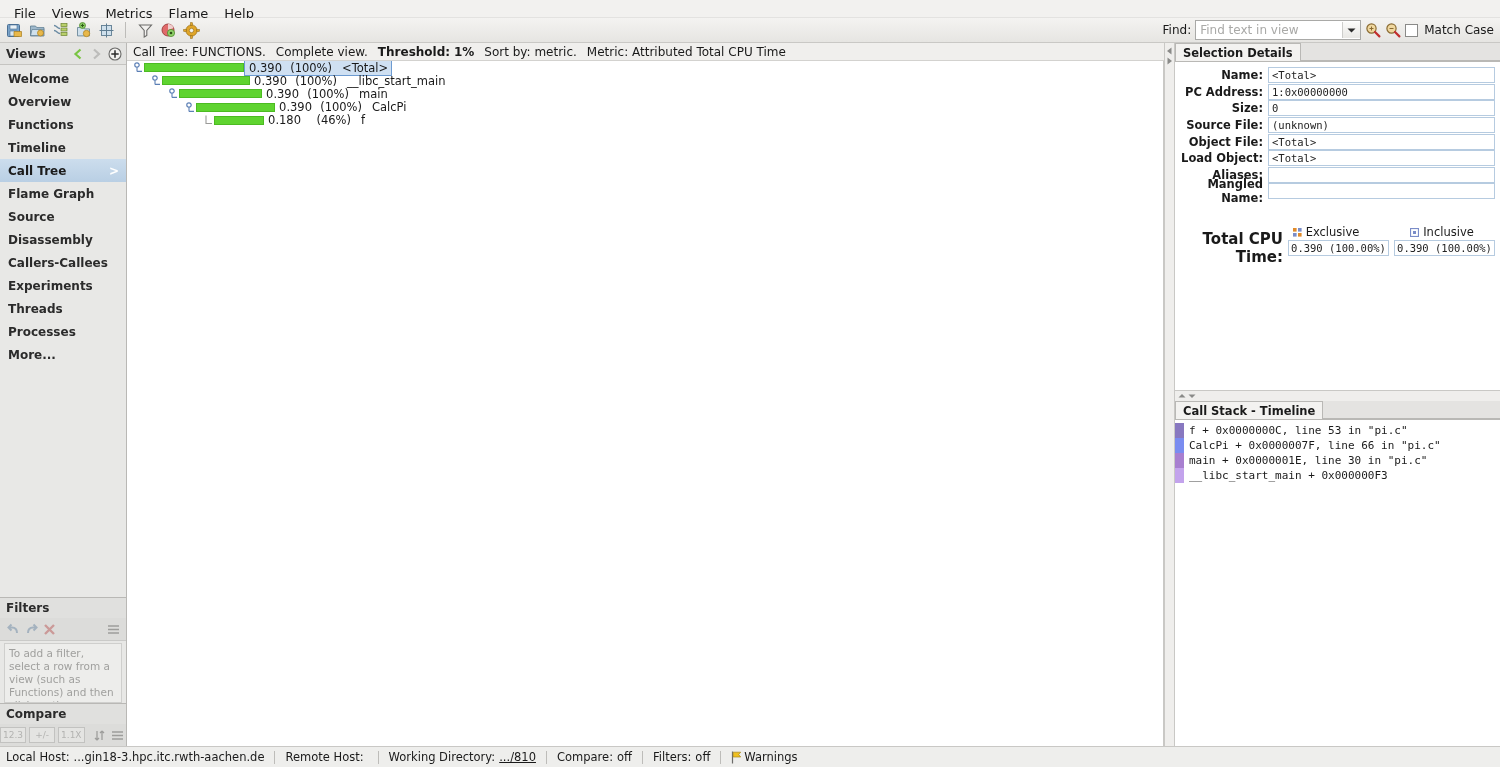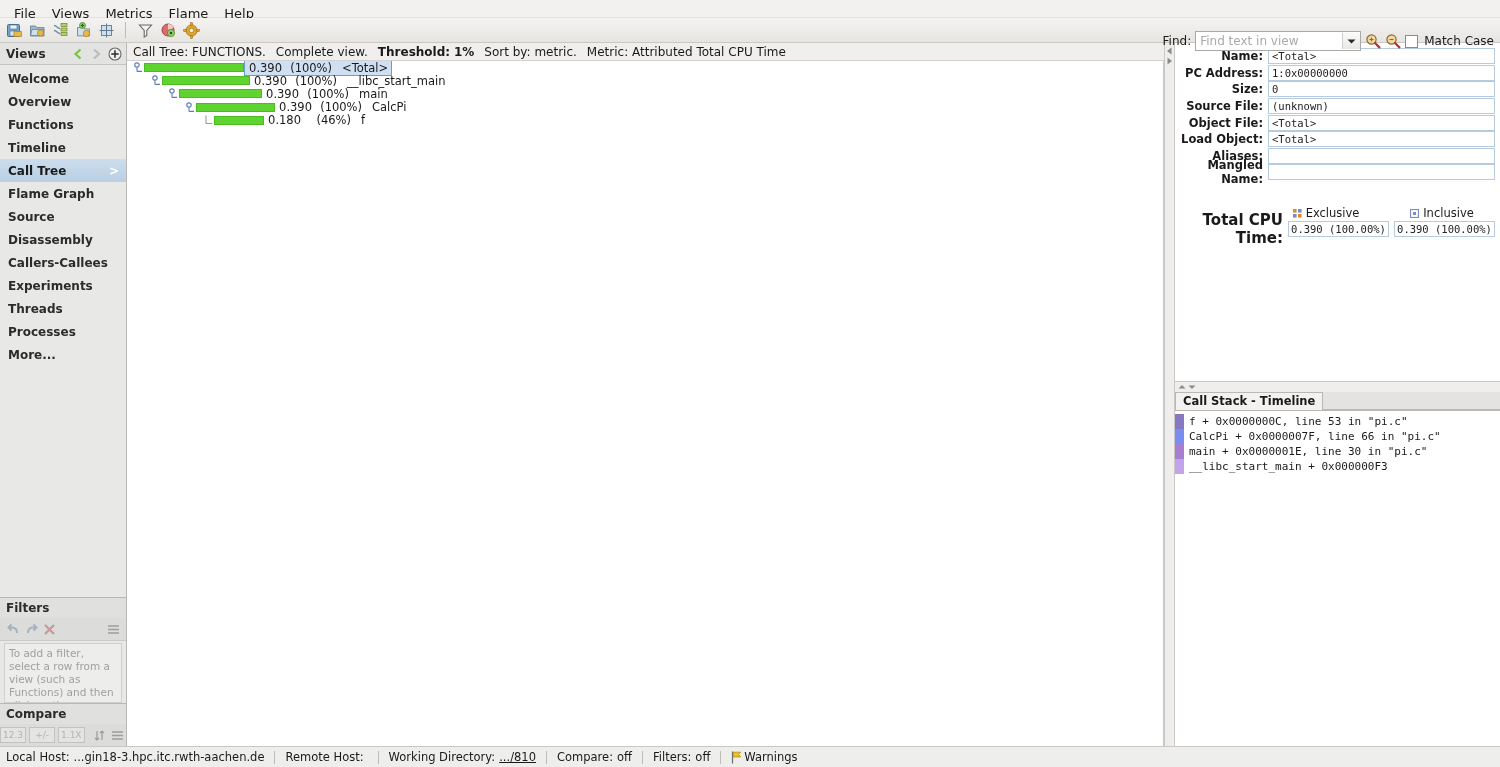--- a/index.html
+++ b/index.html
@@ -19,21 +19,21 @@
   .menu-item{padding:11px 8px 2px 8px;font-size:13px;color:#1a1a1a;cursor:default;}
   .menu-item u{text-decoration:underline;}
 
   
   .toolbar{height:24px;background:linear-gradient(#f4f3f1,#e6e5e2);
            border-bottom:1px solid #c9c8c5;display:flex;align-items:center;position:relative;}
   .tb-icons{display:flex;align-items:center;padding-left:4px;gap:3px;}
   .tbi{width:20px;height:20px;display:flex;align-items:center;justify-content:center;cursor:pointer;}
   .tb-sep{width:1px;height:16px;background:#bdbcb9;margin:0 6px;}
 
-  .findbar{position:absolute;right:6px;top:13px;display:flex;align-items:center;gap:4px;font-size:12px;}
+  .findbar{position:absolute;right:6px;top:2px;display:flex;align-items:center;gap:4px;font-size:12px;}
   .find-label{color:#1a1a1a;}
   .find-wrap{display:flex;align-items:center;height:18px;border:1px solid #a9a9a7;background:#fff;}
   .find-input{border:0;outline:0;width:140px;height:16px;font-size:12px;
               font-family:"DejaVu Sans","Liberation Sans",sans-serif;color:#333;padding-left:4px;background:#fff;}
   .find-input::placeholder{color:#a9a9a7;}
   .find-drop{width:17px;height:16px;border-left:1px solid #cdcdcb;background:linear-gradient(#fbfbfa,#e9e8e5);
              display:flex;align-items:center;justify-content:center;cursor:pointer;}
   .mc-box{width:11px;height:11px;border:1px solid #8a8a88;background:#fff;display:inline-block;}
   .mc-label{margin-left:2px;}
 
@@ -461,20 +461,26 @@
       </span>
       <span>
         <svg width="7" height="8" viewBox="0 0 7 8">
             <path d="M1.5 0.5L6 4l-4.5 3.5z" fill="#8a8a88"></path>
           </svg>
       </span>
     </div>
 
     <div class="right">
 
+      <div class="tabstrip">
+        <div class="tab">
+          <span>Selection Details</span>
+        </div>
+        <div class="tabrest"></div>
+      </div>
 
       <div class="details">
         <div class="drow">
           <span class="dlabel">Name:</span>
           <span class="dfield">&lt;Total&gt;</span>
         </div>
         <div class="drow">
           <span class="dlabel">PC Address:</span>
           <span class="dfield">1:0x00000000</span>
         </div>

